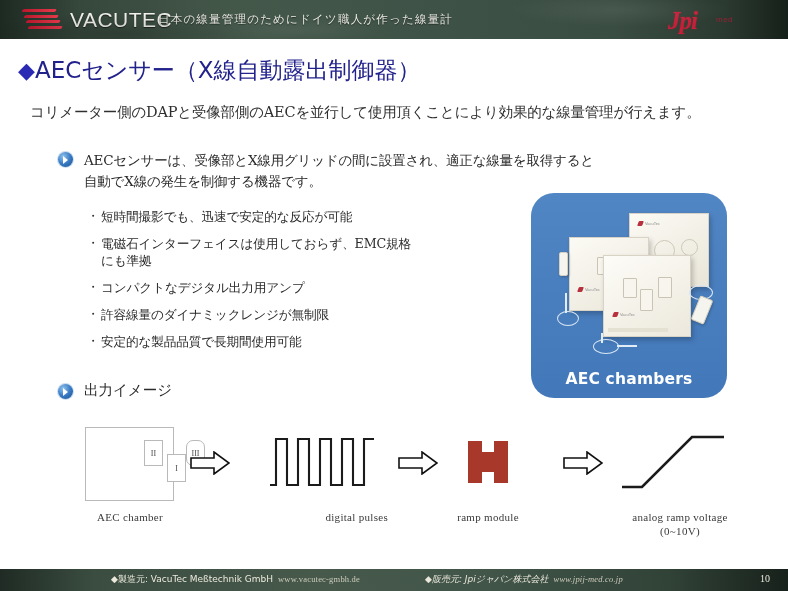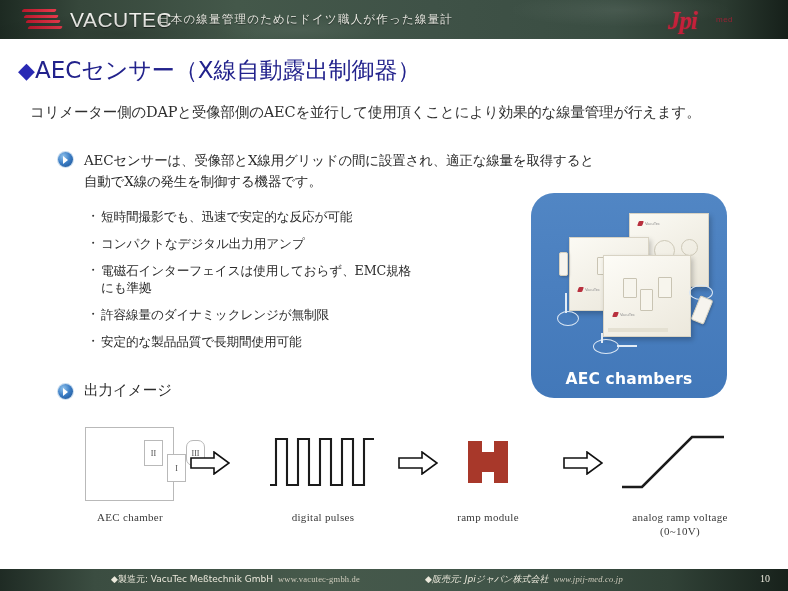--- a/index.html
+++ b/index.html
@@ -231,25 +231,25 @@
 <div class="lead">コリメーター側のDAPと受像部側のAECを並行して使用頂くことにより効果的な線量管理が行えます。</div>
 
 <div class="abul" style="left:58px;top:152px;"></div>
 <div class="para">
   <div>AECセンサーは、受像部とX線用グリッドの間に設置され、適正な線量を取得すると</div>
   <div>自動でX線の発生を制御する機器です。</div>
 </div>
 
 <ul class="sublist">
   <li><span>短時間撮影でも、迅速で安定的な反応が可能</span></li>
-  <li><span>コンパクトなデジタル出力用アンプ</span></li>
   <li>
     <span>電磁石インターフェイスは使用しておらず、EMC規格</span><br>
     <span>にも準拠</span>
   </li>
+  <li><span>コンパクトなデジタル出力用アンプ</span></li>
   <li><span>許容線量のダイナミックレンジが無制限</span></li>
   <li><span>安定的な製品品質で長期間使用可能</span></li>
 </ul>
 
 <div class="photo-panel">
 
   <div class="chamber ch-back">
     <div class="ch-logo" style="left:8px;top:7px;">
         <i></i>
         <span>VacuTec</span>
@@ -306,21 +306,21 @@
     <svg width="40" height="24" viewBox="0 0 40 24">
       <polygon points="1,7 24,7 24,1 39,12 24,23 24,17 1,17" fill="#ffffff" stroke="#111111" stroke-width="1.6"></polygon>
     </svg>
   </div>
 
   <div class="pulses">
     <svg width="105" height="58" viewBox="0 0 105 58">
       <polyline points="0,52 6,52 6,6 17,6 17,52 28,52 28,6 39,6 39,52 50,52 50,6 61,6 61,52 72,52 72,6 83,6 83,52 94,52 94,6 104,6" fill="none" stroke="#1b1b1b" stroke-width="2.1"></polyline>
     </svg>
   </div>
-  <div class="flow-cap" style="left:258px;top:96px;width:130px;">digital pulses</div>
+  <div class="flow-cap" style="left:258px;top:96px;width:130px;text-align:right;">digital pulses</div>
 
   <div class="barrow" style="left:398px;top:36px;">
     <svg width="40" height="24" viewBox="0 0 40 24">
       <polygon points="1,7 24,7 24,1 39,12 24,23 24,17 1,17" fill="#ffffff" stroke="#111111" stroke-width="1.6"></polygon>
     </svg>
   </div>
 
   <div class="rampmod">
     <svg width="46" height="46" viewBox="0 0 46 46">
       <path d="M3,2 L17,2 L17,13 L29,13 L29,2 L43,2 L43,44 L29,44 L29,33 L17,33 L17,44 L3,44 Z" fill="#a8382a"></path>

